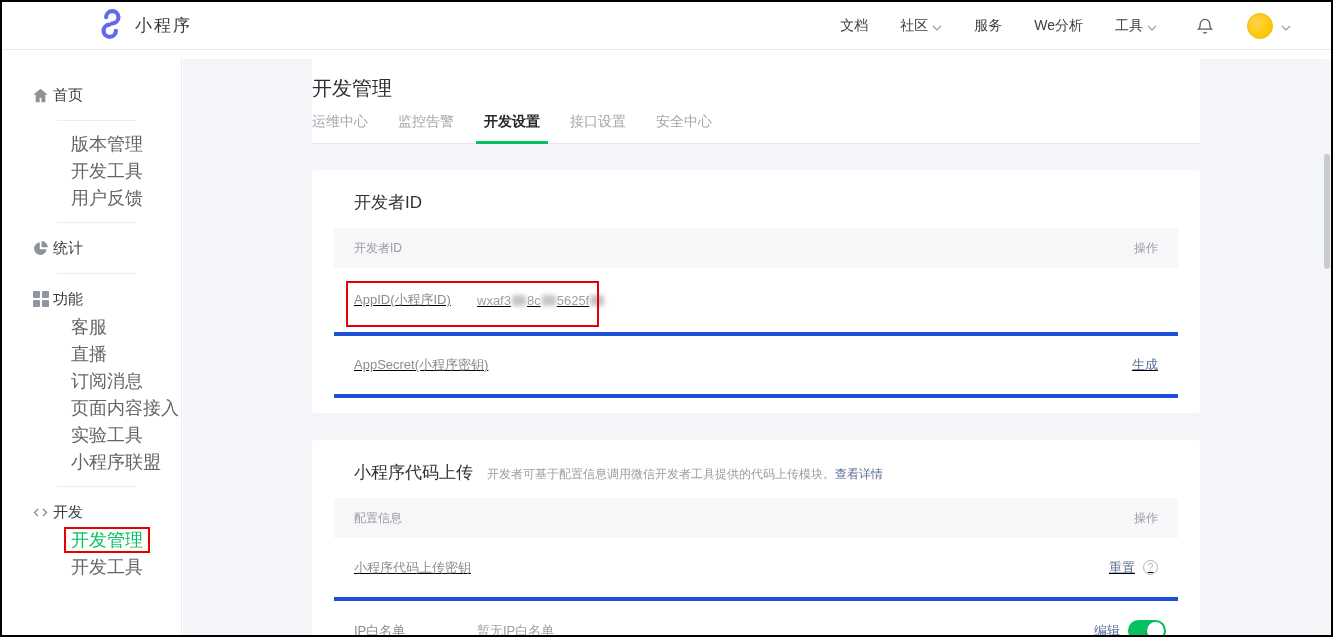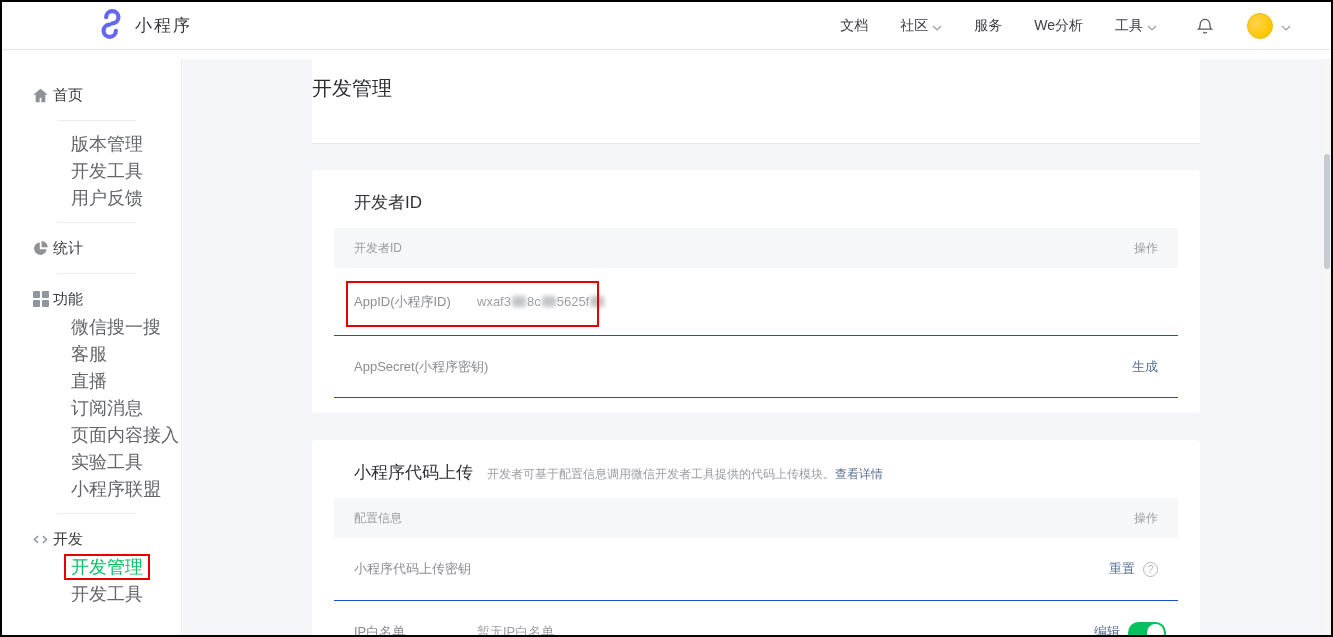--- a/index.html
+++ b/index.html
@@ -56,21 +56,21 @@
   .card1 { top:111px; height:243px; }
   .card2 { top:381px; height:262px; }
   .card-title-row { display:flex; align-items:baseline; gap:14px;
                     padding:21px 42px 14px 42px; }
   .card-title { font-size:17px; color:#2f3135; font-weight:500; }
   .card-desc { font-size:12px; color:#9b9da1; }
   .tbl { margin:0 22px; }
   .thead { height:40px; background:#f6f7f9; display:flex; align-items:center;
            justify-content:space-between; padding:0 20px; font-size:12px; color:#9a9ca0; }
   .trow { position:relative; display:flex; align-items:center; height:68px;
-          padding:0 20px; border-bottom:1px solid #1d4ed8; font-size:13px; }
+          padding:0 20px; border-bottom:4px solid #1d4ed8; font-size:13px;text-decoration:underline; }
   .trow-label { flex:0 0 123px; color:#8b8d91; }
   .trow-value { color:#9d9fa3; display:flex; align-items:center; }
   .trow-actions { margin-left:auto; display:flex; align-items:center; gap:8px; }
   .link { color:#576b95; font-size:13px; cursor:pointer; text-decoration:none; }
   .redact { display:inline-block; width:14px; height:11px; margin:0 1px;
             background:#c3c5c9; filter:blur(2px); border-radius:2px; }
   .red-box-row { position:absolute; left:12px; top:13px; width:253px; height:46px;
                  border:2px solid #e60000; pointer-events:none; }
   .help-circle { width:15px; height:15px; border:1px solid #b4b6ba; border-radius:50%;
                  color:#b4b6ba; font-size:10px; display:flex; align-items:center;
@@ -177,21 +177,20 @@
       <span class="icon-cell">
         <span class="grid-icon">
             <span></span>
             <span></span>
             <span></span>
             <span></span>
           </span>
       </span>
       <span>功能</span>
     </div>
-    <span class="side-sub">微信搜一搜</span>
     <span class="side-sub">客服</span>
     <span class="side-sub">直播</span>
     <span class="side-sub">订阅消息</span>
     <span class="side-sub">页面内容接入</span>
     <span class="side-sub">实验工具</span>
     <span class="side-sub">小程序联盟</span>
 
     <div class="side-divider"></div>
 
     <div class="side-item">
@@ -208,20 +207,27 @@
       </span>
     </span>
     <span class="side-sub">开发工具</span>
 
   </div>
 
   <div class="main">
 
     <div class="page-head">
       <div class="page-title">开发管理</div>
+      <div class="tabs">
+        <span class="tab">运维中心</span>
+        <span class="tab">监控告警</span>
+        <span class="tab active">开发设置</span>
+        <span class="tab">接口设置</span>
+        <span class="tab">安全中心</span>
+      </div>
     </div>
 
     <div class="card card1">
       <div class="card-title-row">
         <span class="card-title">开发者ID</span>
       </div>
       <div class="tbl">
         <div class="thead">
           <span>开发者ID</span>
           <span>操作</span>

